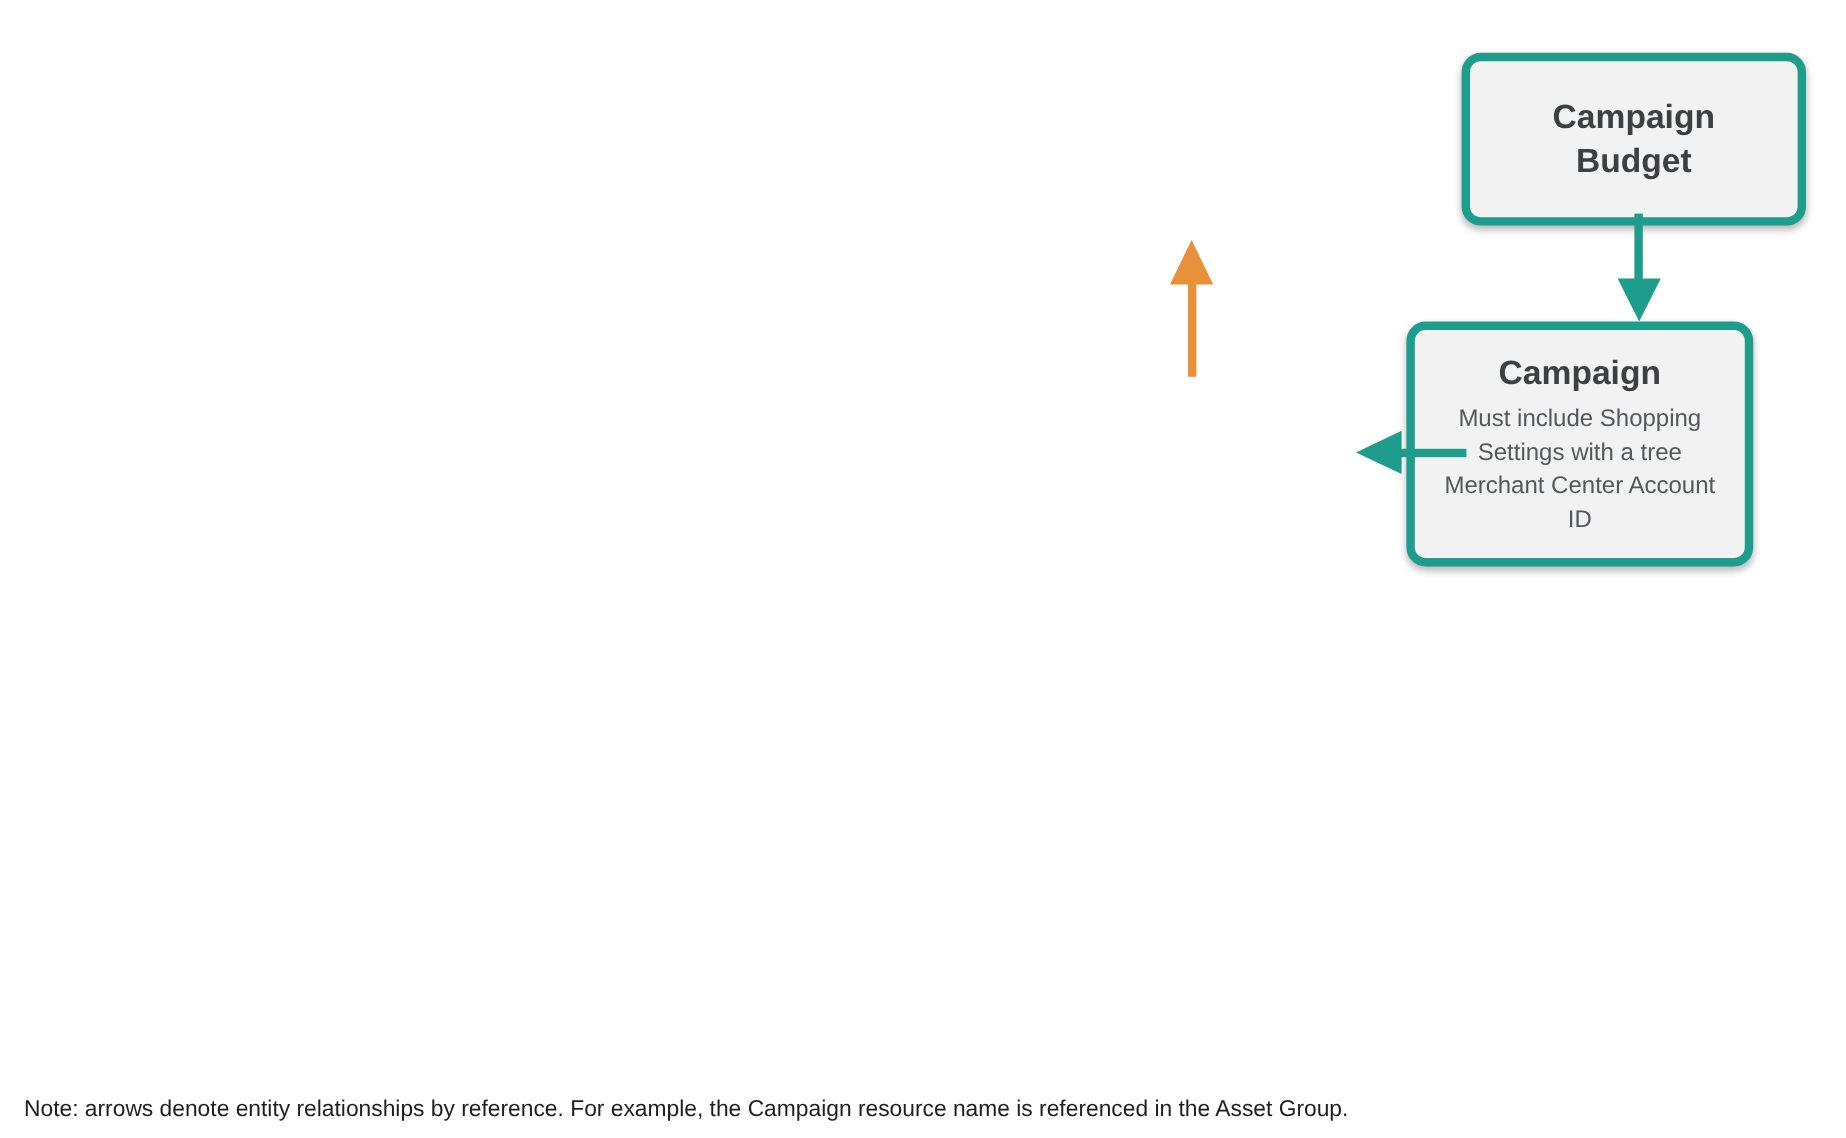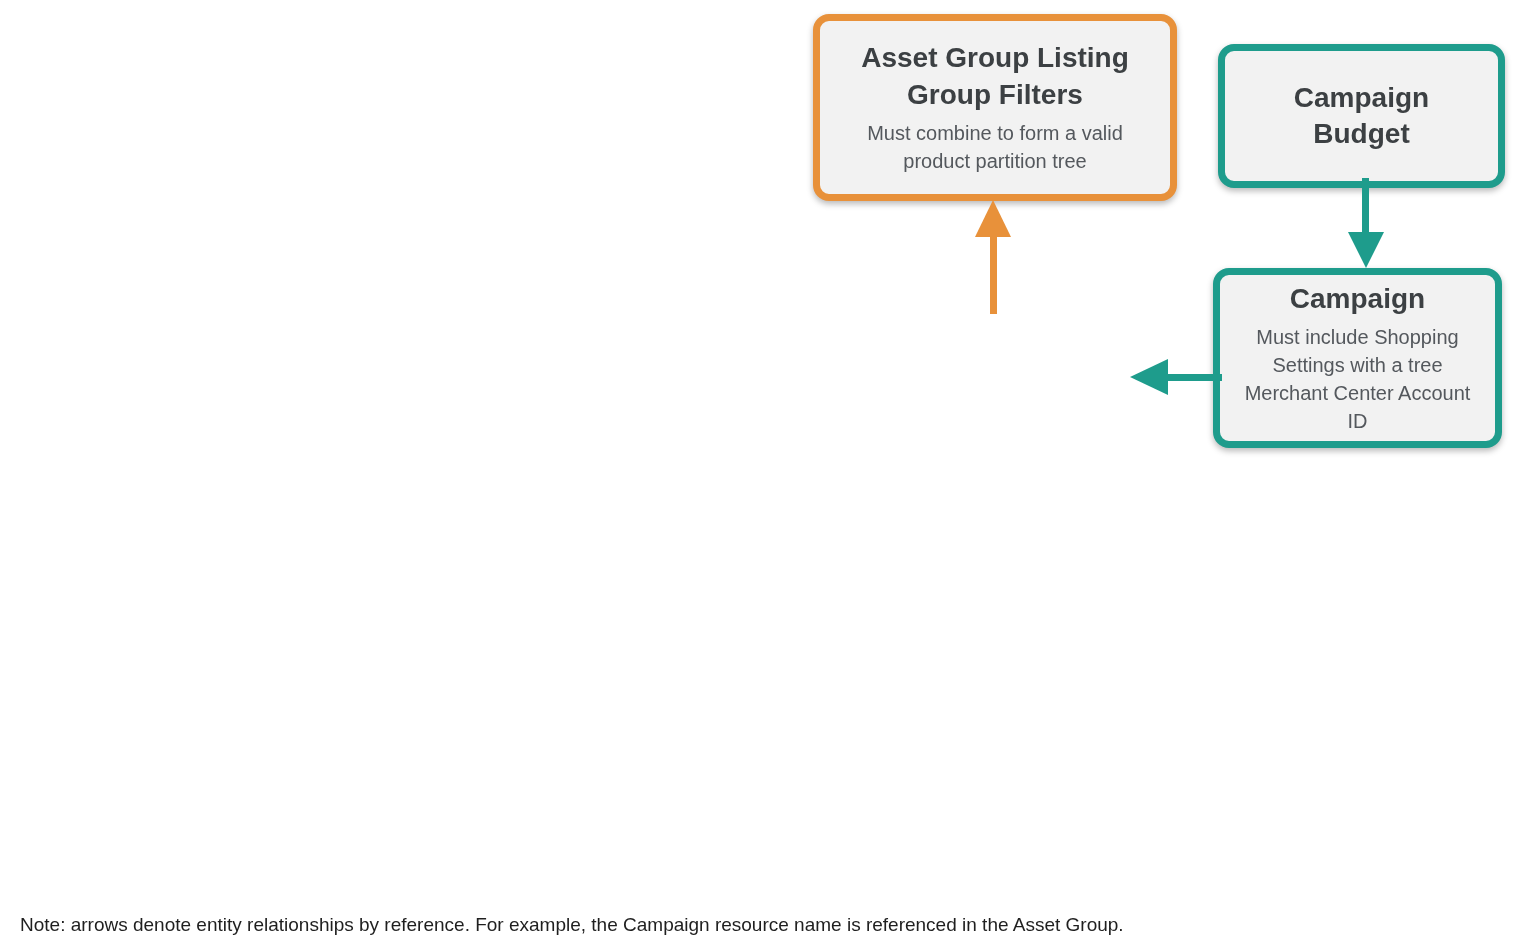--- a/index.html
+++ b/index.html
@@ -44,21 +44,21 @@
 
   #node-filters  { left: 813px; top: 14px;  width: 364px; height: 187px; }
   #node-filters  .node__title    { max-width: 310px; }
   #node-filters  .node__subtitle { max-width: 320px; }
 
   #node-budget   { left: 1218px; top: 44px; width: 287px; height: 144px; }
   #node-budget   .node__title { max-width: 175px; }
 
   #node-asset    { left: 857px; top: 313px; width: 275px; height: 134px; }
 
-  #node-campaign { left: 1213px; top: 268px; width: 289px; height: 180px; }
+  #node-campaign { left: 1172px; top: 268px; width: 289px; height: 204px; }
   #node-campaign .node__subtitle { max-width: 236px; }
 
   
   .arrow-part { position: absolute; }
 
   #arrow-asset-to-filters-shaft {
     left: 990px; top: 234px; width: 7px; height: 80px;
     background: var(--orange, #e8913a);
   }
   #arrow-asset-to-filters-head {
@@ -100,24 +100,20 @@
     line-height: 1.3;
     color: var(--note_text, #1f1f1f);
     white-space: nowrap;
   }
 </style>
 </head>
 <body>
 
 <div class="canvas">
 
-  <div class="node node--orange" id="node-filters">
-    <div class="node__title">Asset Group Listing Group Filters</div>
-    <div class="node__subtitle">Must combine to form a valid product partition tree</div>
-  </div>
 
   <div class="node node--teal" id="node-budget">
     <div class="node__title">Campaign Budget</div>
   </div>
 
 
   <div class="node node--teal" id="node-campaign">
     <div class="node__title">Campaign</div>
     <div class="node__subtitle">Must include Shopping Settings with a tree Merchant Center Account ID</div>
   </div>

